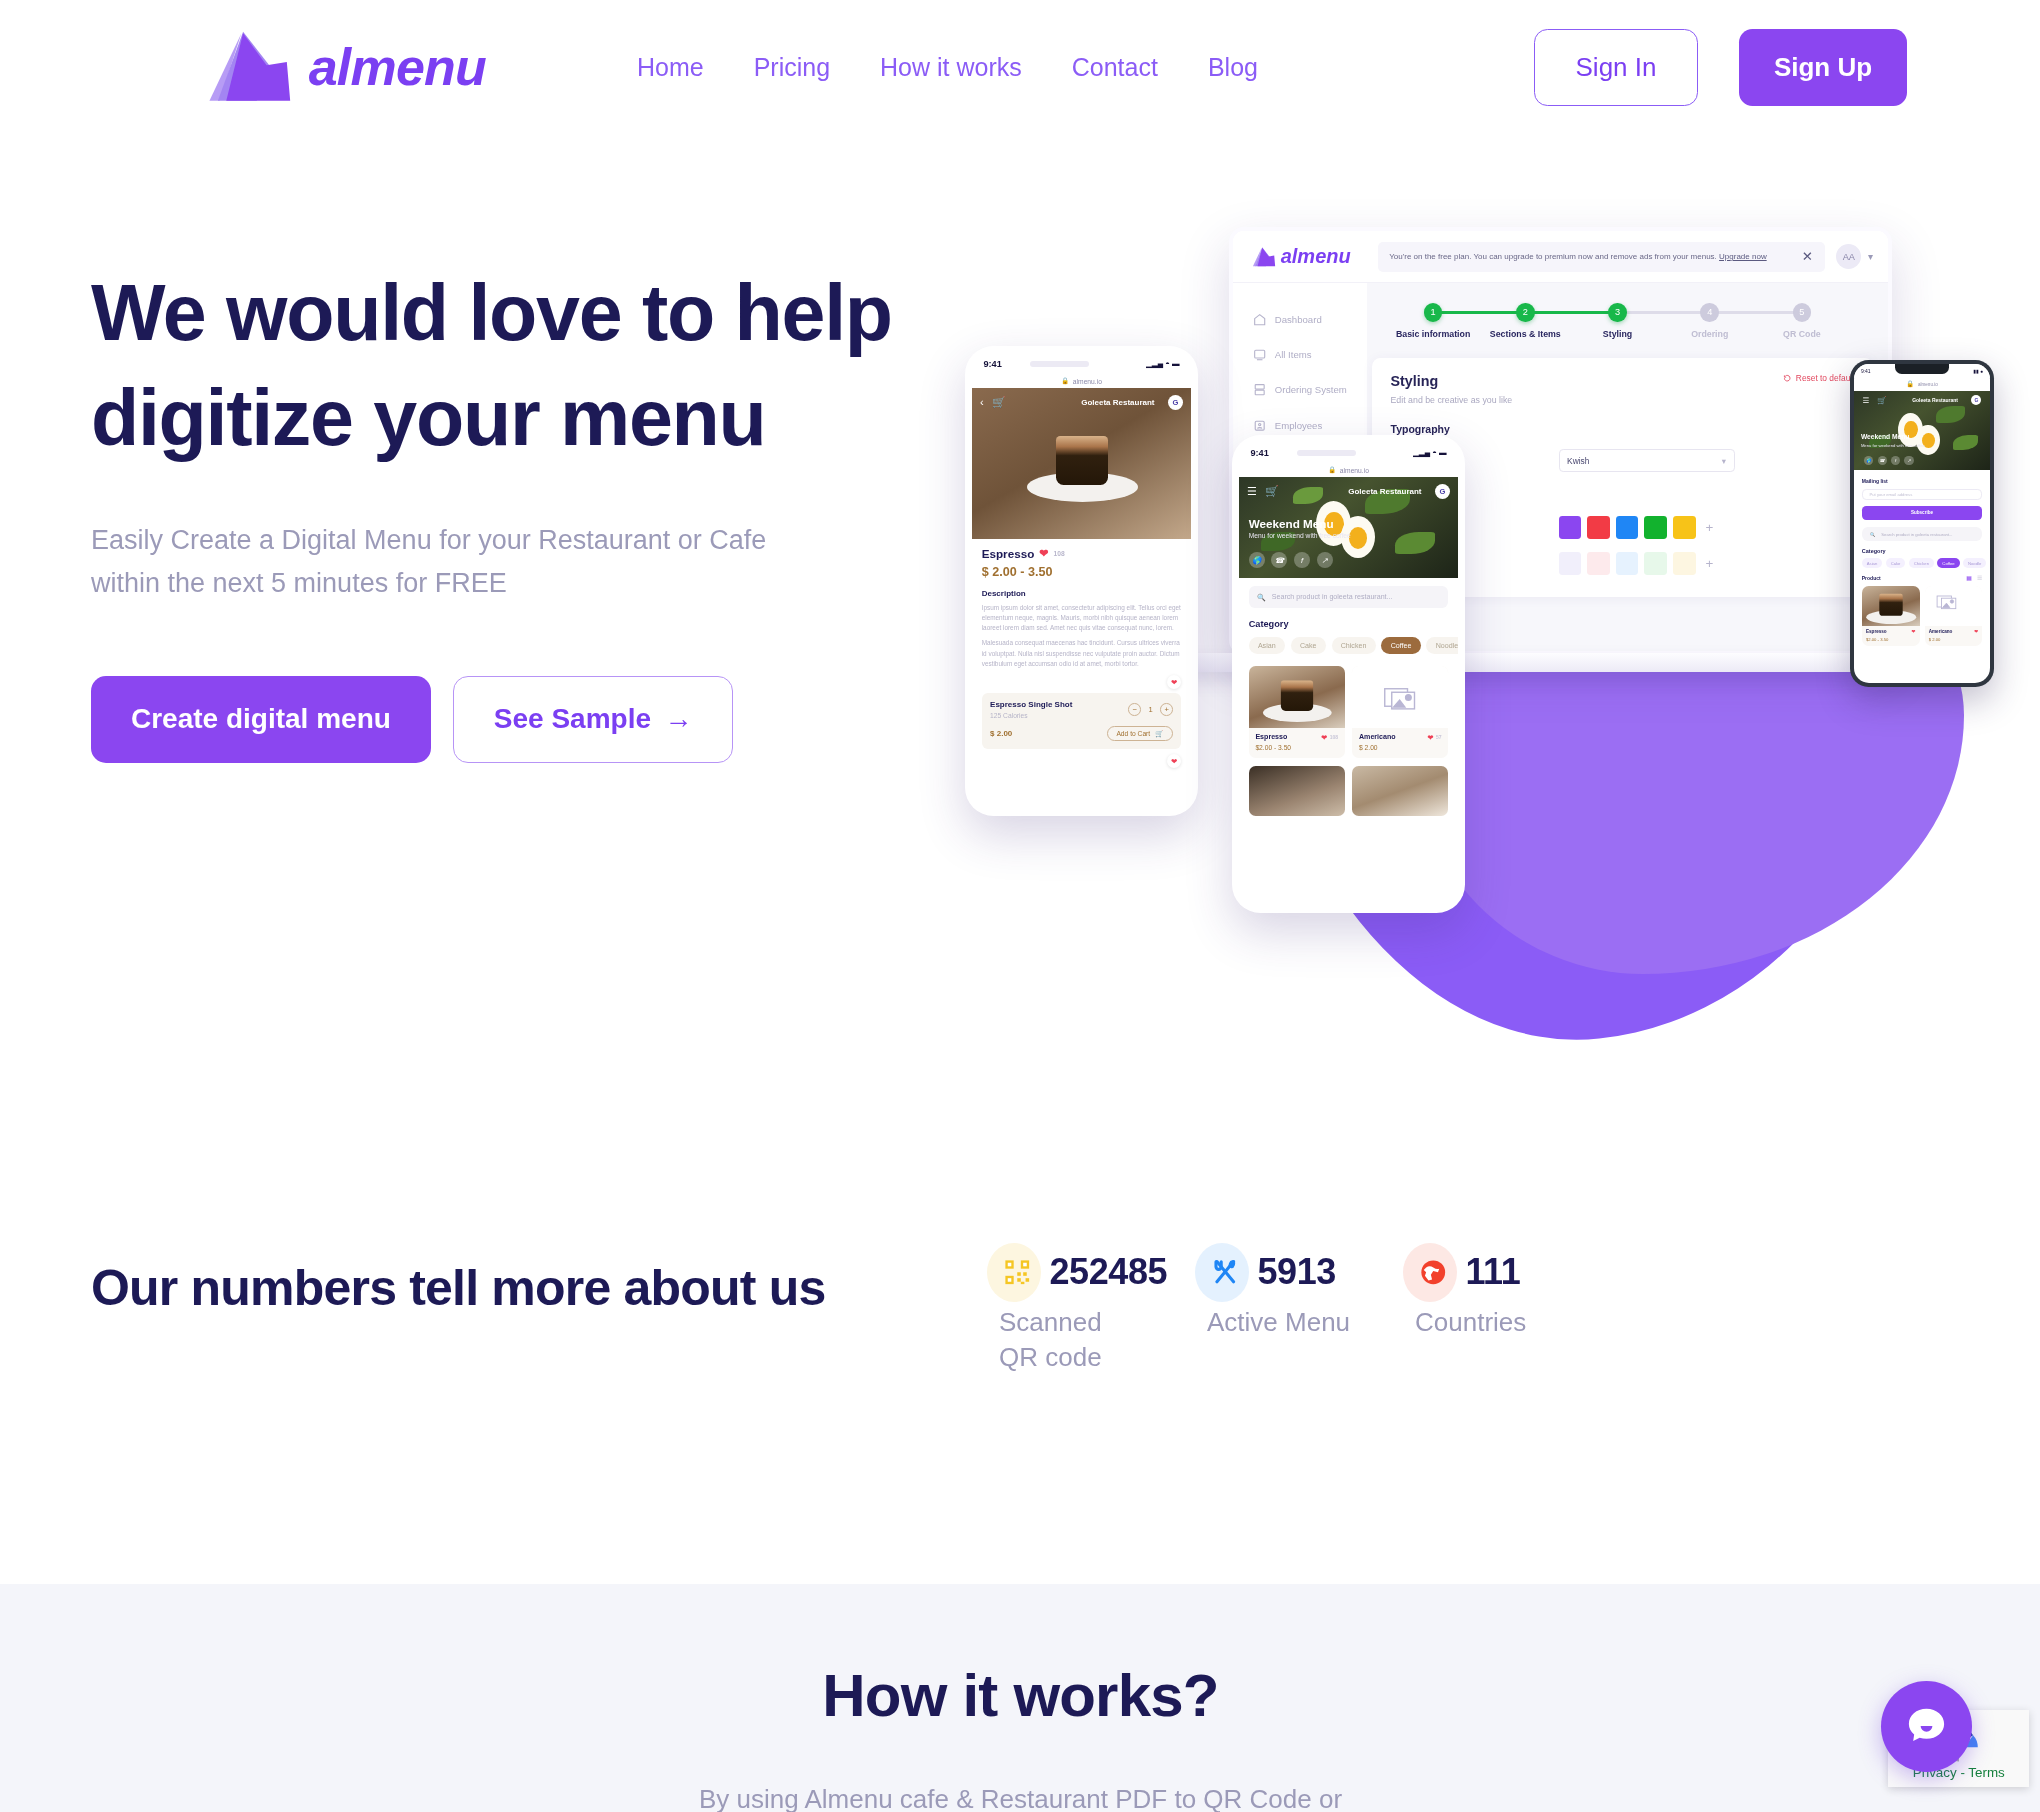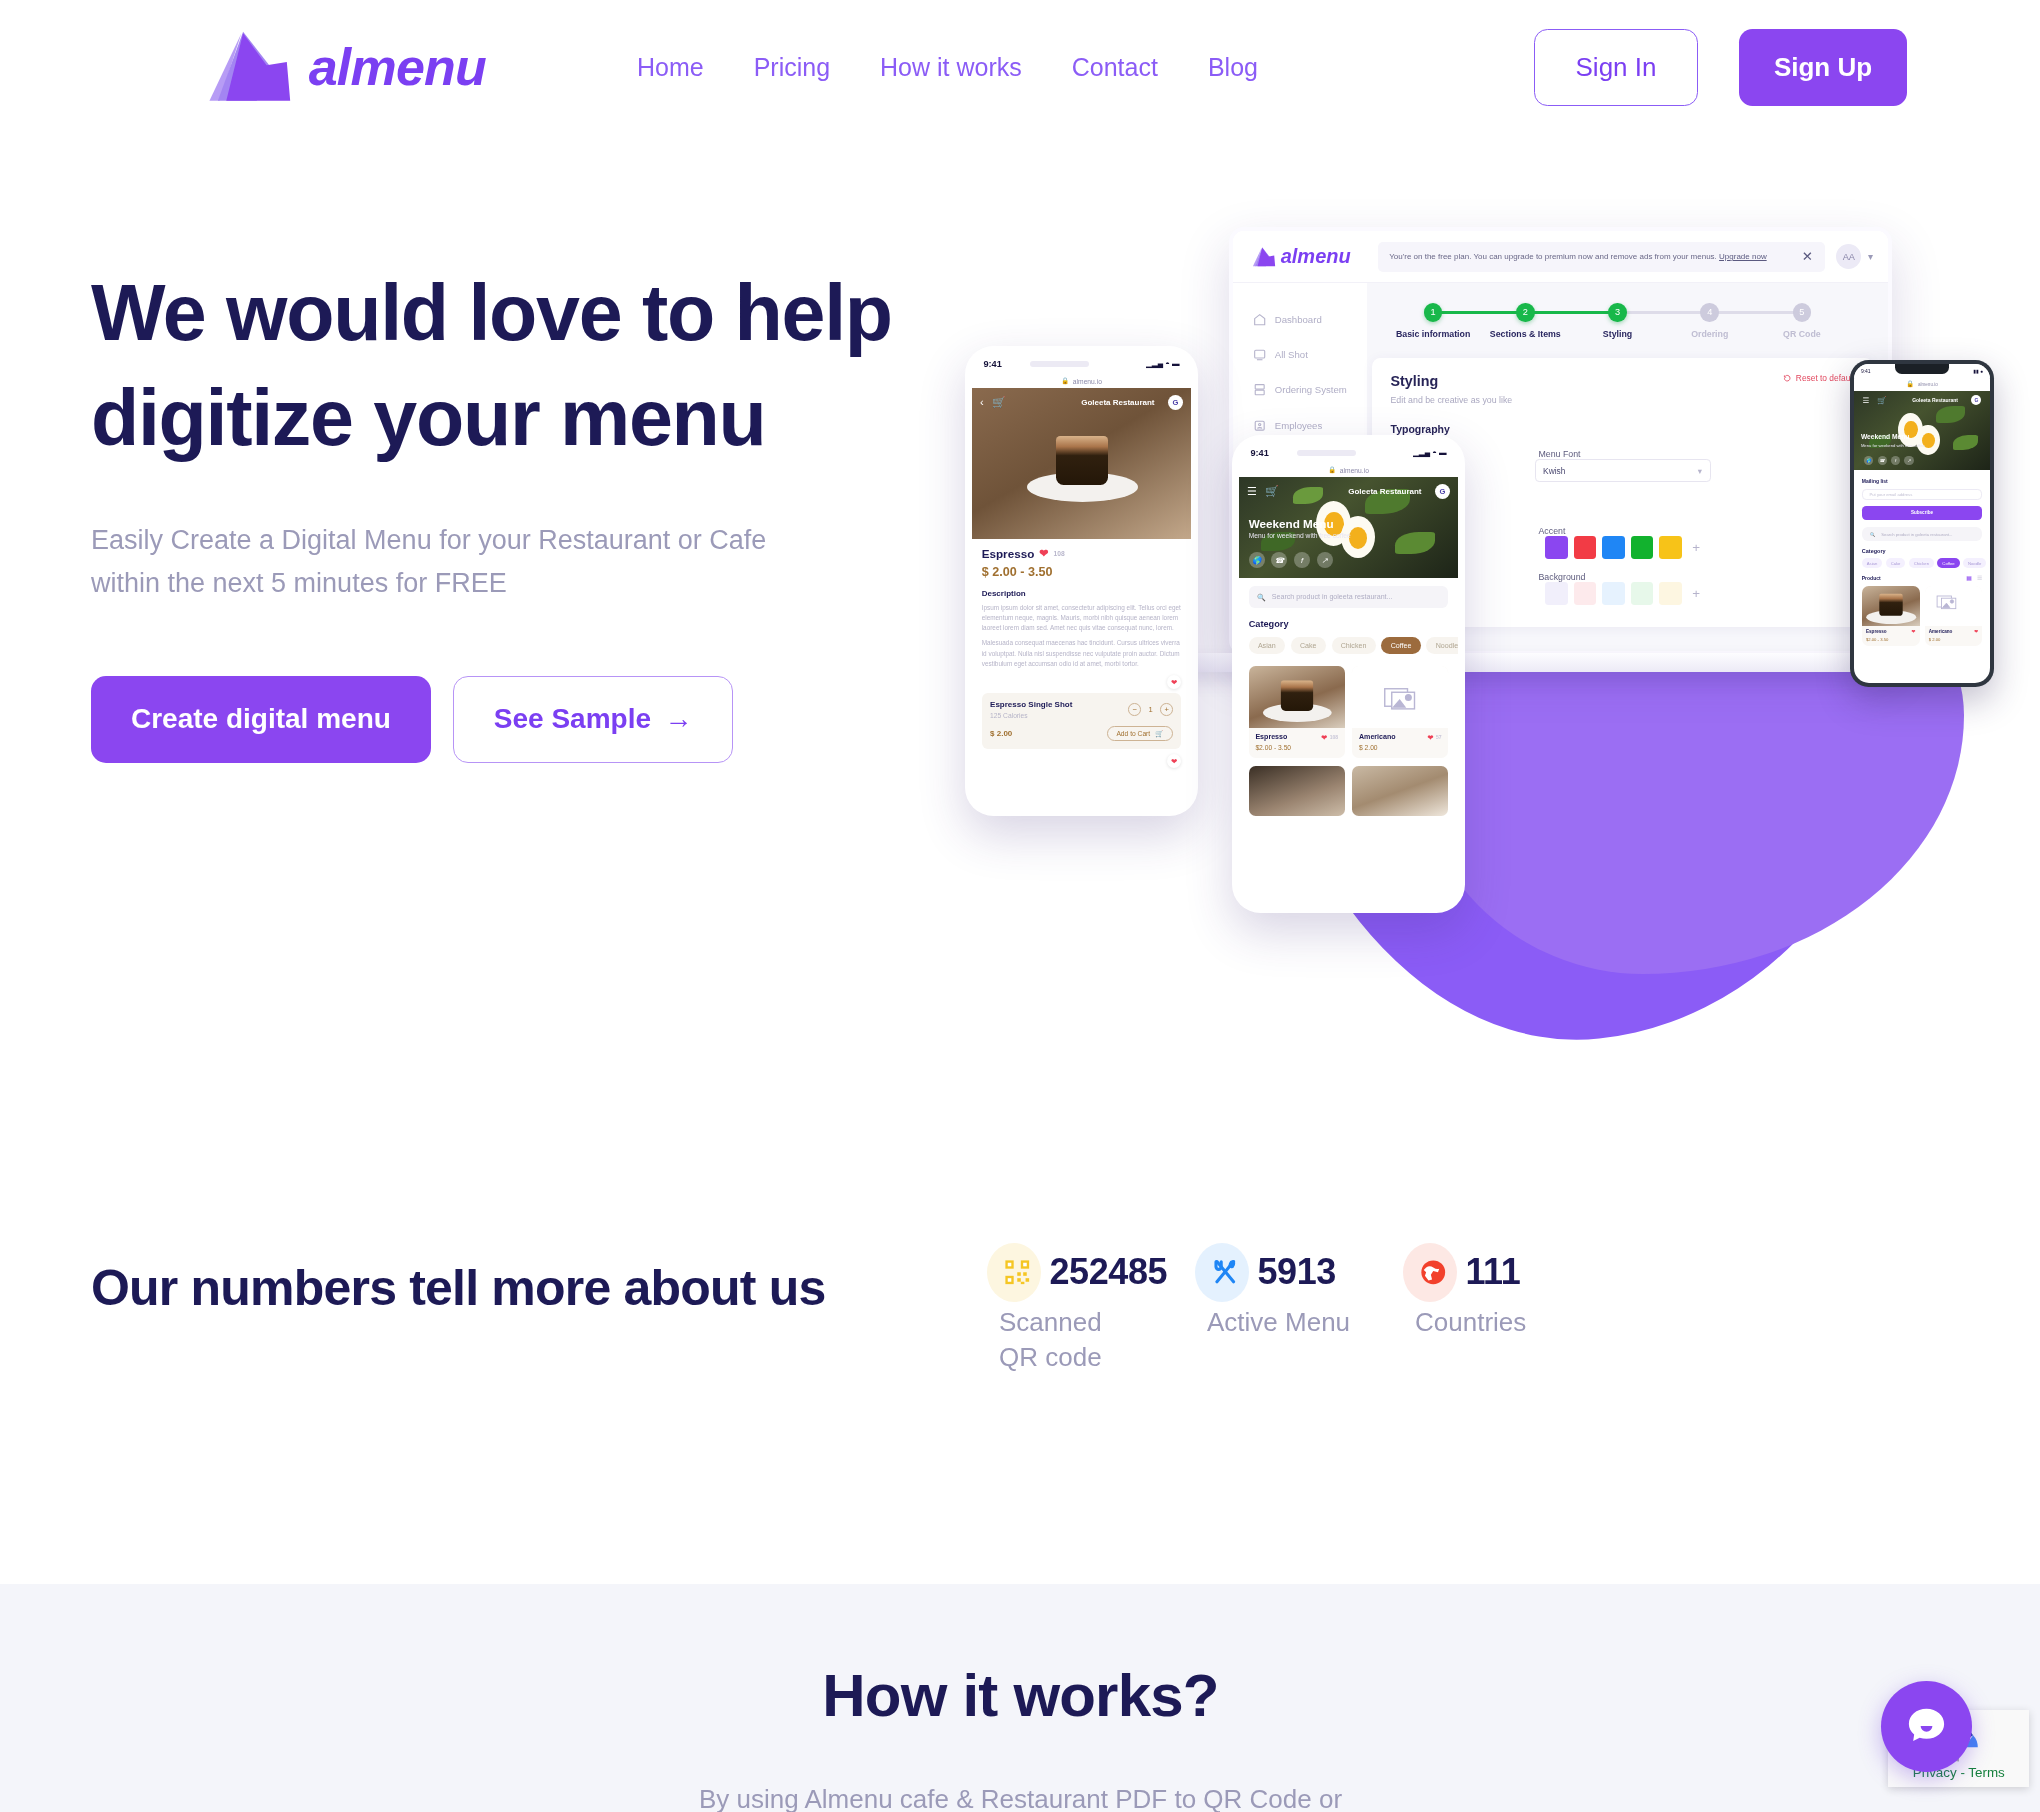--- a/index.html
+++ b/index.html
@@ -123,21 +123,21 @@
   .step .lb { margin-top:7.6px; font-size:8.8px; color:#2a2760; text-align:center; line-height:1.35; font-weight:700; }
   .step.todo .lb { color:#bfbdd2; }
   .card {
     margin-top: 17px; background:#fff; border-radius: 8.4px; padding: 15px 18.5px 22px 18.5px;
     box-shadow: 0 1.7px 11.7px rgba(70,50,130,.06);
   }
   .card h4 { font-size: 14.3px; color:#272457; }
   .card .muted { font-size: 8.8px; color:#aaa8c0; margin-top:5.9px; }
   .card .reset { float:right; font-size:8.4px; color:#e2485f; display:flex; align-items:center; gap:4.2px; }
   .card h5 { font-size: 10.5px; color:#272457; margin-top: 18.5px; }
-  .row { display:flex; align-items:center; margin-top: 13.4px; flex-direction: column; }
+  .row { display:flex; align-items:center; margin-top: 13.4px; }
   .row .rl { font-size:8.8px; color:#5d5b7d; width: 168px; }
   .sel {
     width: 176px; height: 23.5px; border:0.8px solid #e7e5f0; border-radius:4.2px;
     display:flex; align-items:center; padding:0 7.6px; font-size:8.4px; color:#4a4870;
   }
   .sel .cv { margin-left:auto; color:#b6b4cc; font-size:8.4px; }
   .sw { display:flex; gap:5.9px; align-items:center; }
   .sw i { width:22.7px; height:22.7px; border-radius:3.4px; display:block; }
   .sw .plus { font-size:13.4px; color:#b6b4cc; margin-left:4.2px; }
 
@@ -348,21 +348,21 @@
                 </span>
                 <span class="lbl">Dashboard</span>
               </div>
               <div class="dash-side-item">
                 <span class="si">
                   <svg width="13.4" height="13.4" viewBox="0 0 24 24" fill="none" stroke="#b6b4cc" stroke-width="2">
                       <rect x="3" y="4" width="18" height="14" rx="2"></rect>
                       <path d="M7 21h10"></path>
                     </svg>
                 </span>
-                <span class="lbl">All Shot</span>
+                <span class="lbl">All Items</span>
               </div>
               <div class="dash-side-item">
                 <span class="si">
                   <svg width="13.4" height="13.4" viewBox="0 0 24 24" fill="none" stroke="#b6b4cc" stroke-width="2">
                       <rect x="4" y="3" width="16" height="8" rx="1"></rect>
                       <rect x="4" y="13" width="16" height="8" rx="1"></rect>
                     </svg>
                 </span>
                 <span class="lbl">Ordering System</span>
               </div>

